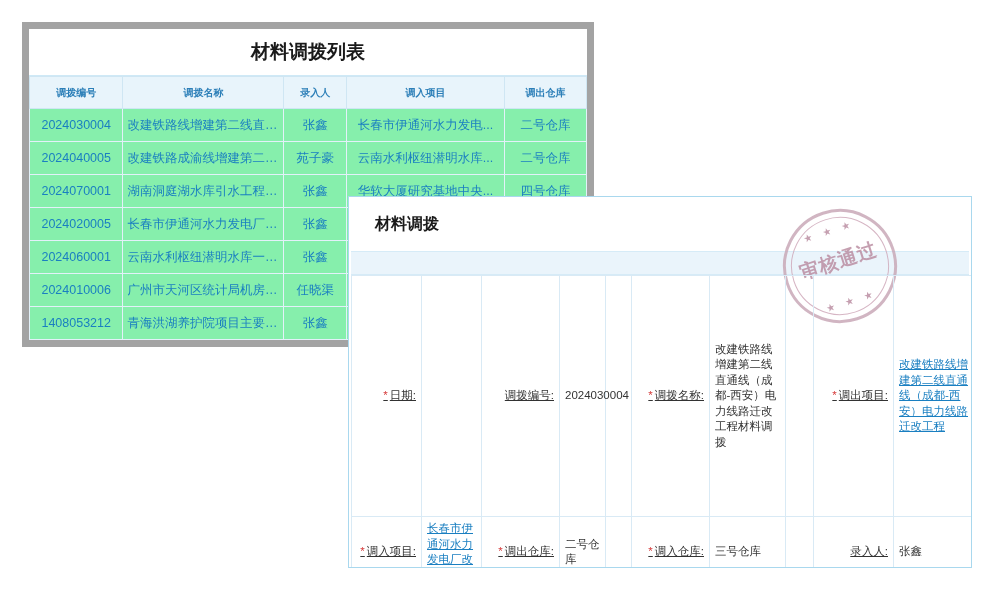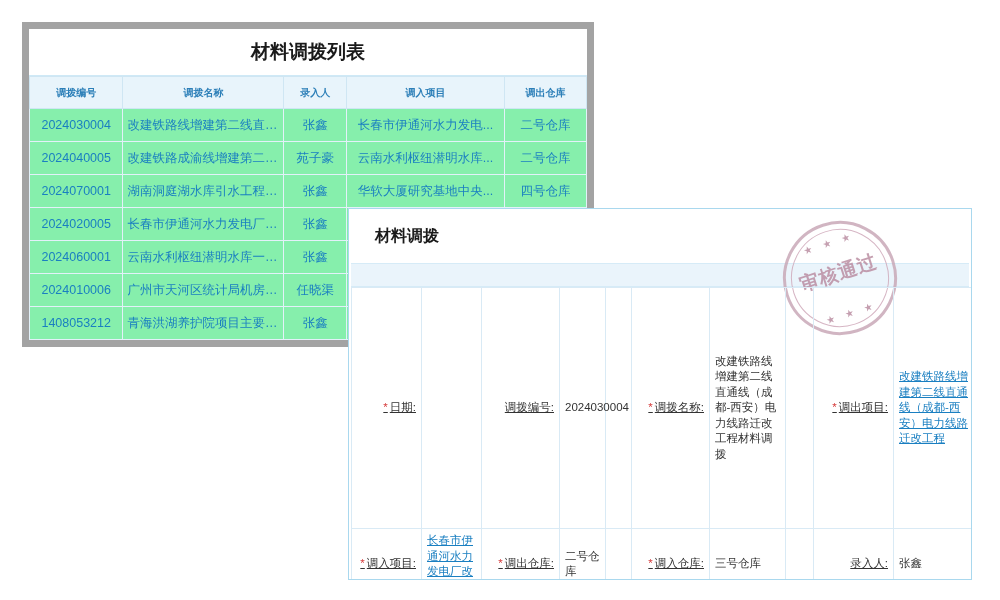--- a/index.html
+++ b/index.html
@@ -77,21 +77,21 @@
   table.list-table thead th.h-code { width: 94px; }
   table.list-table thead th.h-name { width: 152px; }
   table.list-table thead th.h-user { width: 64px; }
   table.list-table thead th.h-proj { width: 152px; }
   table.list-table thead th.h-wh { width: 88px; }
 
   
   .detail-panel {
     position: absolute;
     left: 348px;
-    top: 208px;
+    top: 196px;
     width: 624px;
     height: 372px;
     background: #ffffff;
     border: 1px solid #a9d8ee;
     box-sizing: border-box;
     overflow: hidden;
   }
   .detail-title {
     height: 54px;
     line-height: 54px;

